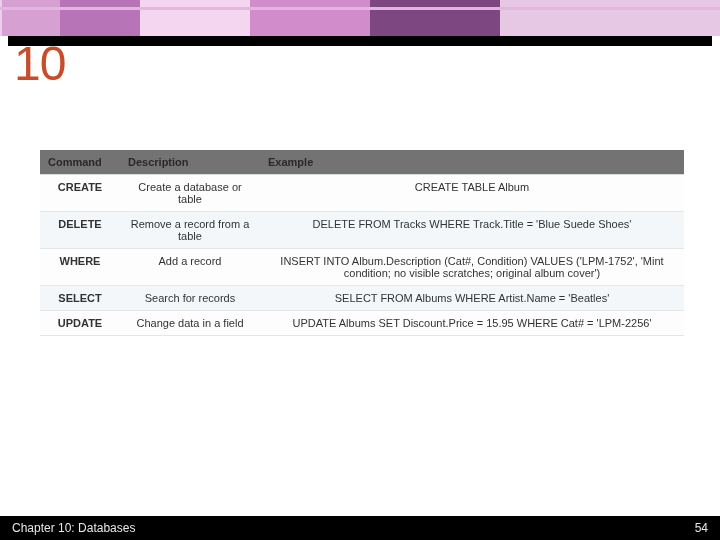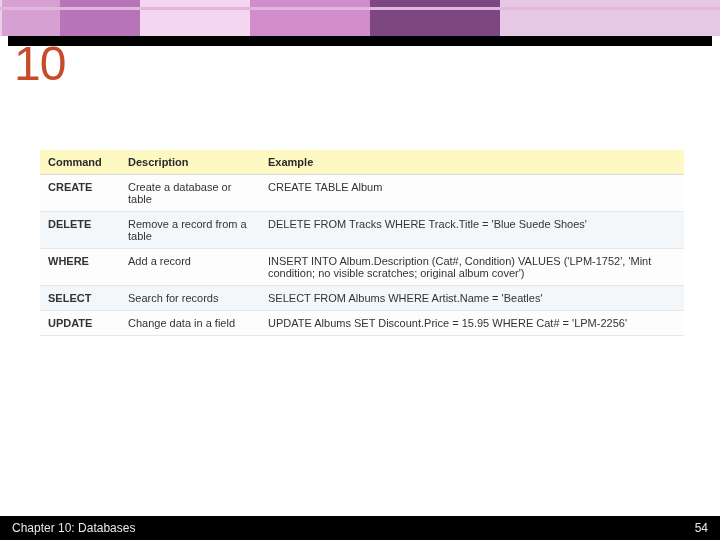--- a/index.html
+++ b/index.html
@@ -30,25 +30,25 @@
     position: absolute; left: 50px; top: 46px;
     font-size: 40px; font-weight: 700; color: #000;
   }
 
   .table-wrap {
     position: absolute; left: 40px; top: 150px; width: 644px;
     font-size: 11px; color: #333;
   }
   table { width: 100%; border-collapse: collapse; }
   thead th {
-    background: #fef9c3; text-align: left; font-weight: 700; color: #2a2a2a;
+    background: #737373; text-align: left; font-weight: 700; color: #2a2a2a;
     padding: 6px 8px; border-bottom: 1px solid #d6dbde;
   }
   tbody td {
-    padding: 6px 8px; vertical-align: top; border-bottom: 1px solid #e3e7ea;
+    padding: 6px 8px; vertical-align: top; border-bottom: 1px solid #e3e7ea; text-align: center;
   }
   tbody tr:nth-child(even) td { background: #f3f7f9; }
   tbody tr:nth-child(odd) td { background: #fdfdfd; }
   td.cmd { font-weight: 700; width: 80px; }
   td.desc { width: 140px; }
   td.ex { }
 
   .footer {
     position: absolute; left: 0; bottom: 0; width: 720px; height: 24px;
     background: #000; color: #e7e7e7; font-size: 12px;

